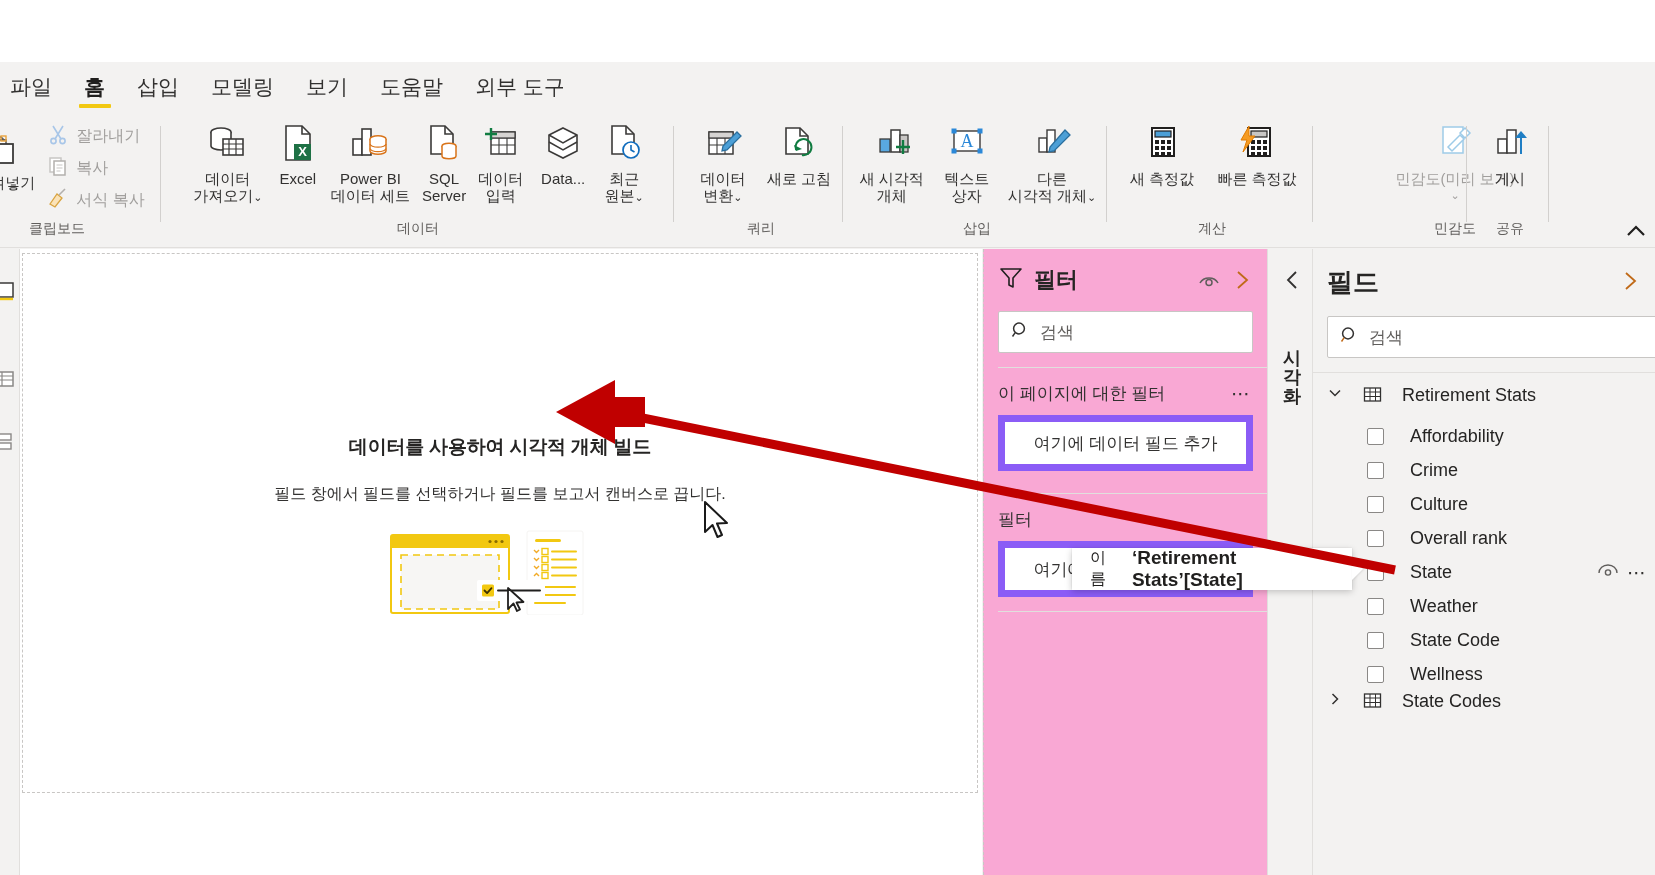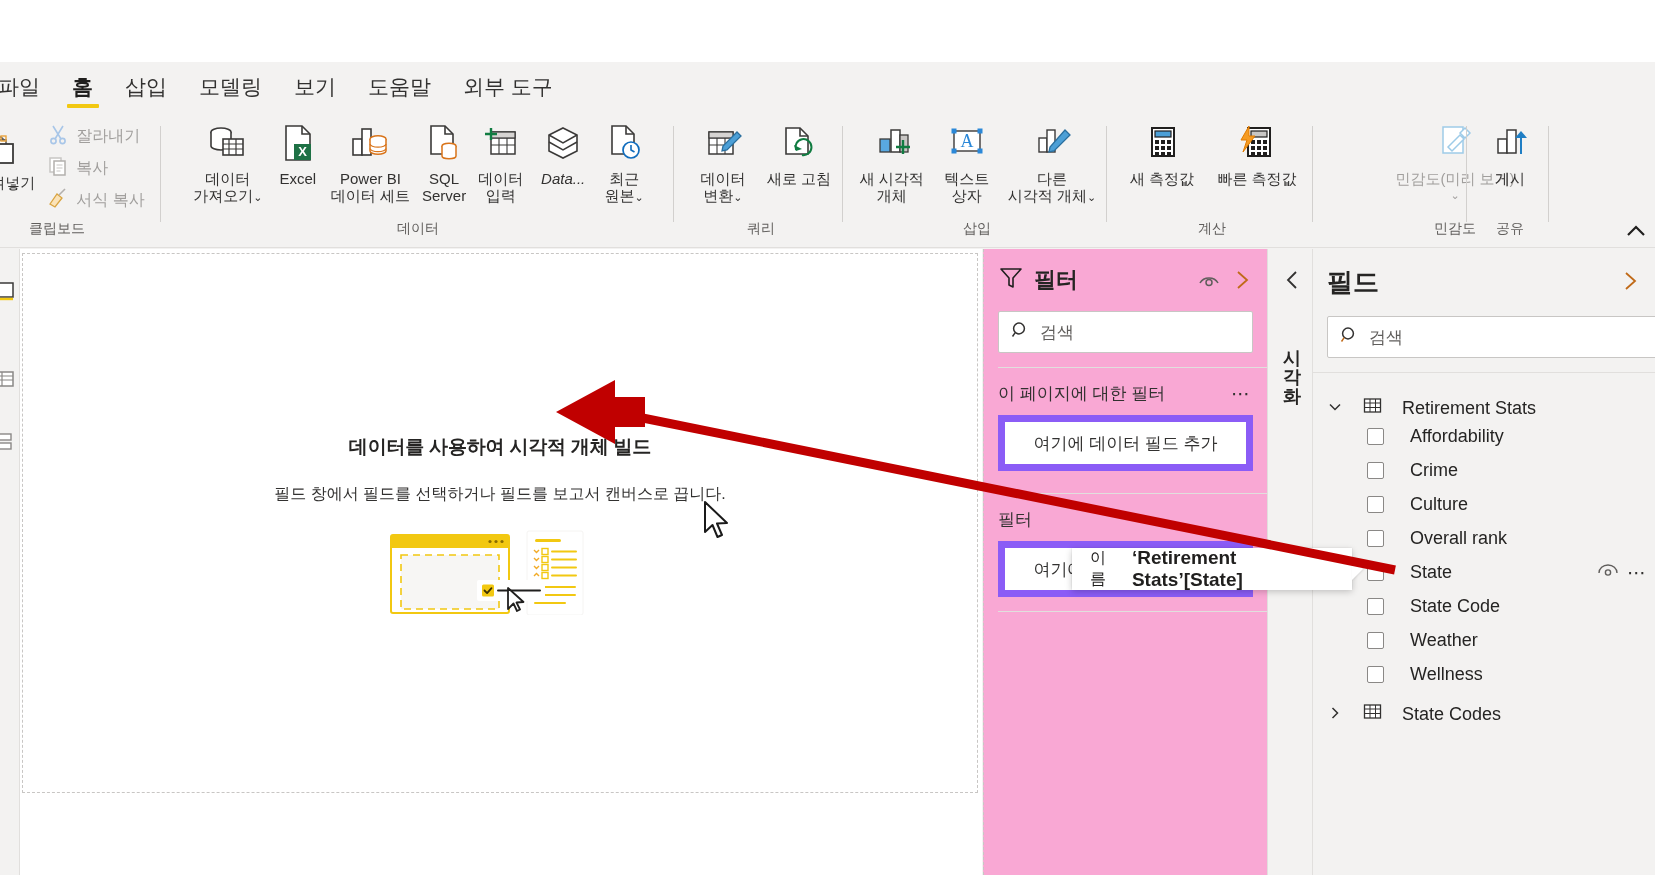--- a/index.html
+++ b/index.html
@@ -17,21 +17,21 @@
   .titlestrip {
     position: absolute; left: 0; top: 0; width: 1655px; height: 62px;
     background: #ffffff;
   }
 
   
   .tabbar {
     position: absolute; left: 0; top: 62px; width: 1655px; height: 52px;
     background: #f3f2f1;
     display: flex; align-items: center;
-    padding-left: 4px;
+    padding-left: 16px;
   }
   .tab {
     position: relative;
     font-size: 21px; color: #323130;
     padding: 0 16px; height: 52px; line-height: 50px;
     cursor: pointer; white-space: nowrap;
   }
   .tab.active { font-weight: bold; color: #201f1e; }
   .tab.active::after {
     content: ""; position: absolute; left: 50%; transform: translateX(-50%);
@@ -159,21 +159,21 @@
   .fpn-title { font-size: 26px; font-weight: bold; color: #252423; flex: 1; }
   .fpn-search {
     margin: 12px 0 0 14px; height: 42px; width: 340px;
     border: 1px solid #c8c6c4; border-radius: 2px; background: #fff;
     display: flex; align-items: center; gap: 10px; padding: 0 12px;
   }
   .fpn-search .ph { font-size: 17px; color: #605e5c; }
   .fpn-divider { height: 1px; background: #e1dfdd; margin-top: 14px; }
   .treelist { padding-top: 12px; }
   .tbl-row {
-    display: flex; align-items: flex-end; gap: 20px;
+    display: flex; align-items: flex-start; gap: 20px;
     height: 34px; padding-left: 14px; cursor: pointer;
   }
   .tbl-row .nm { font-size: 18px; color: #252423; }
   .fld-row {
     display: flex; align-items: center;
     height: 34px; padding-left: 54px; cursor: pointer; position: relative;
   }
   .fld-row .cb {
     width: 17px; height: 17px; border: 1px solid #8a8886; border-radius: 2px;
     background: #fff; flex: 0 0 auto;
@@ -338,21 +338,21 @@
             <svg width="44" height="44" viewBox="0 0 44 44">
               <rect x="12" y="10" width="24" height="22" fill="#fff" stroke="#3b3a39" stroke-width="1.5"></rect>
               <path d="M12 16 h24 M12 23 h24 M20 10 v22 M28 10 v22" stroke="#3b3a39" stroke-width="1.1"></path>
               <rect x="12" y="10" width="24" height="6" fill="#d6d4d2" stroke="#3b3a39" stroke-width="1.2"></rect>
               <path d="M6 12 h12 M12 6 v12" stroke="#107c41" stroke-width="2.4"></path>
             </svg>
           </div>
           <div class="lb">데이터
 입력</div>
         </div>
-        <div class="ritem" style="min-width:68px;font-style:italic;">
+        <div class="ritem" style="min-width:68px;">
           <div class="ic">
             <svg width="44" height="44" viewBox="0 0 44 44">
               <path d="M22 6 L36 13 V29 L22 36 L8 29 V13 Z" fill="#fff" stroke="#3b3a39" stroke-width="1.6"></path>
               <path d="M8 13 L22 21 L36 13" fill="none" stroke="#3b3a39" stroke-width="1.5"></path>
               <path d="M8 20 L22 28 L36 20" fill="none" stroke="#3b3a39" stroke-width="1.5"></path>
             </svg>
           </div>
           <div class="lb">Data...</div>
         </div>
         <div class="ritem">
@@ -735,25 +735,25 @@
               <svg width="22" height="17" viewBox="0 0 22 17">
                 <path d="M2 11 A9 8 0 0 1 20 11" fill="none" stroke="#605e5c" stroke-width="1.4"></path>
                 <circle cx="11" cy="10.5" r="2.6" fill="none" stroke="#605e5c" stroke-width="1.4"></circle>
               </svg>
             </span>
             <span class="dots">⋯</span>
           </span>
         </div>
         <div class="fld-row">
           <span class="cb"></span>
-          <span class="nm">State Code</span>
+          <span class="nm">Weather</span>
         </div>
         <div class="fld-row">
           <span class="cb"></span>
-          <span class="nm">Weather</span>
+          <span class="nm">State Code</span>
         </div>
         <div class="fld-row">
           <span class="cb"></span>
           <span class="nm">Wellness</span>
         </div>
 
         <div class="tbl-row">
           <span>
             <svg width="16" height="16" viewBox="0 0 16 16">
                 <path d="M5.5 3 L10.5 8 L5.5 13" fill="none" stroke="#323130" stroke-width="1.5"></path>

